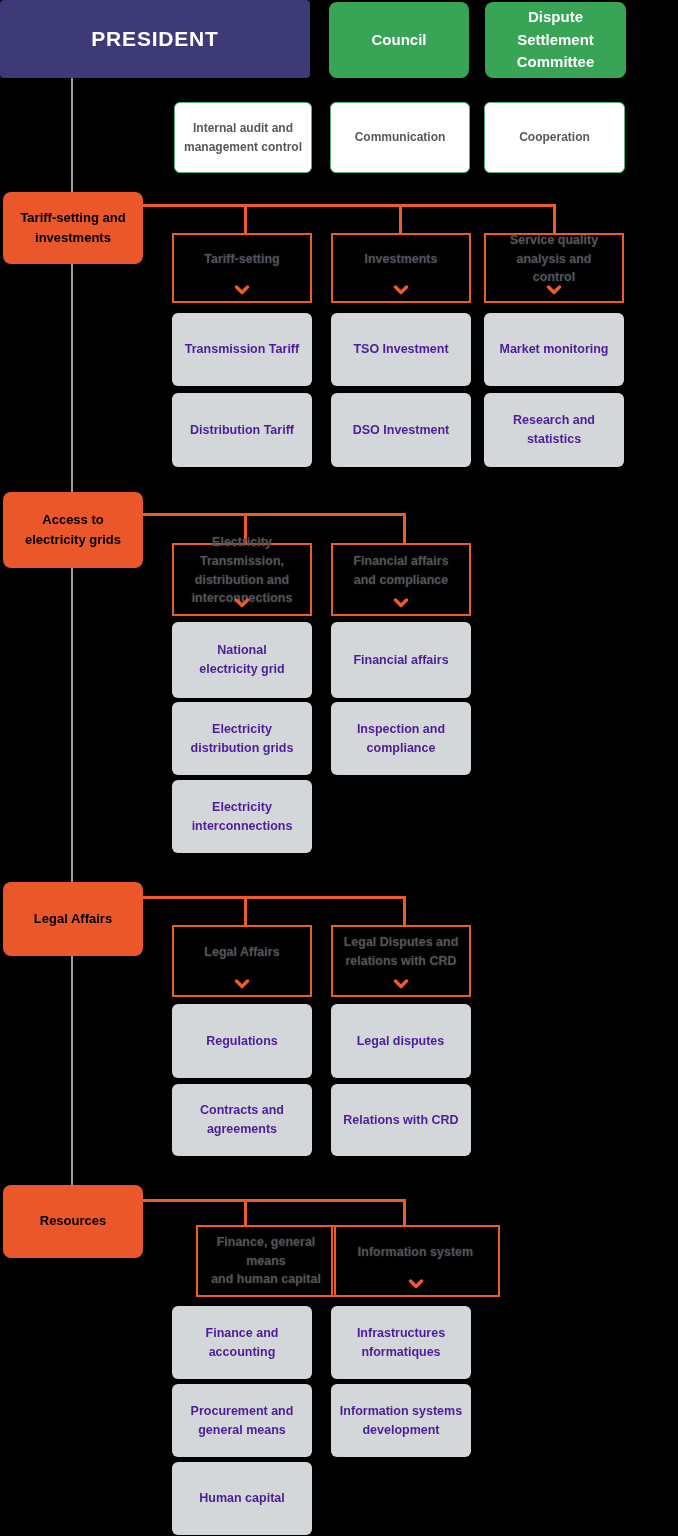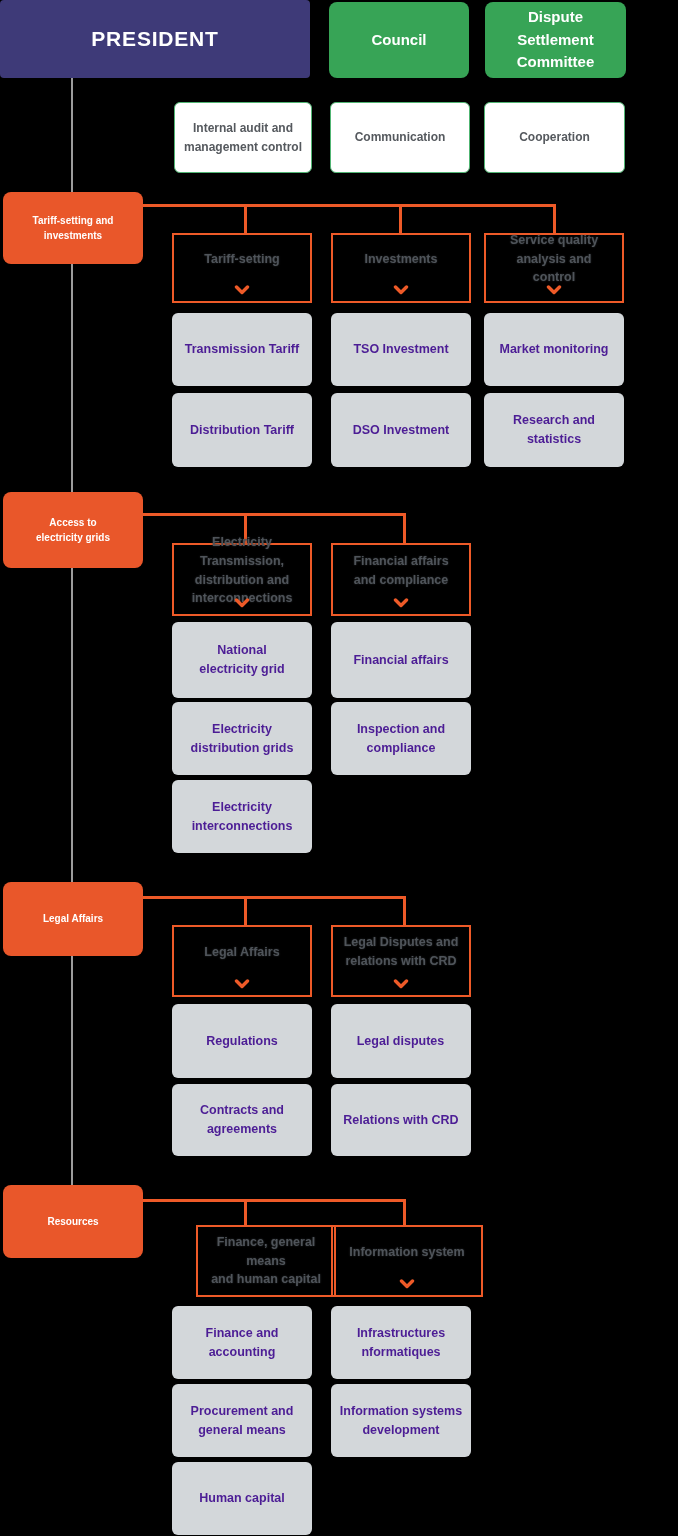--- a/index.html
+++ b/index.html
@@ -17,22 +17,22 @@
   .green-box{background:#37a456;border-radius:8px;z-index:3;color:#fff;
     font-size:15px;font-weight:700;line-height:1.5;}
   .staff-box{background:#ffffff;border:1.5px solid #50b573;border-radius:6px;z-index:3;
     color:#55595e;font-size:12px;font-weight:700;line-height:1.55;}
 
   
   .trunk{background:#9c9c9c;z-index:1;}
   .oline{background:#ee5a28;z-index:2;}
 
   
-  .section-box{background:#e9572a;border-radius:8px;z-index:3;color:#ffffff;
-    font-size:10px;font-weight:700;line-height:1.55;padding:0 10px;}
+  .section-box{background:#e9572a;border-radius:8px;z-index:3;color:#000000;
+    font-size:13px;font-weight:700;line-height:1.55;padding:0 10px;}
 
   
   .dept-box{background:transparent;border:2px solid #ee5a28;border-radius:0;z-index:3;
     color:#4f545a;font-size:12.5px;font-weight:700;line-height:1.5;
     text-shadow:0 0 2px rgba(50,54,58,.85);padding:0 8px;}
   .dept-box.has-chevron{padding-bottom:18px;}
   .chevron{position:absolute;bottom:6px;left:50%;transform:translateX(-50%);
     width:16px;height:10px;display:block;}
 
   
@@ -204,21 +204,21 @@
   <div class="abs oline" style="left:403px;top:1199px;width:3px;height:26px;"></div>
 
   <div class="abs flexc section-box" style="left:3px;top:1185px;width:140px;height:73px;">
     <span class="pre">Resources</span>
   </div>
 
   <div class="abs flexc dept-box" style="left:172px;top:1225px;width:140px;height:72px;margin-left:24px;">
     <span class="pre">Finance, general means
 and human capital</span>
   </div>
-  <div class="abs flexc dept-box has-chevron" style="left:331px;top:1225px;width:152px;height:72px;">
+  <div class="abs flexc dept-box has-chevron" style="left:331px;top:1225px;width:169px;height:72px;">
     <span class="pre">Information system</span>
     <svg class="chevron" viewBox="0 0 16 10">
       <path d="M2.5 2 L8 7.5 L13.5 2" stroke="#ee5a28" stroke-width="3.4" fill="none" stroke-linecap="round" stroke-linejoin="round"></path>
       </svg>
   </div>
 
   <div class="abs flexc unit-box" style="left:172px;top:1306px;width:140px;height:73px;">
     <span class="pre">Finance and
 accounting</span>
   </div>

